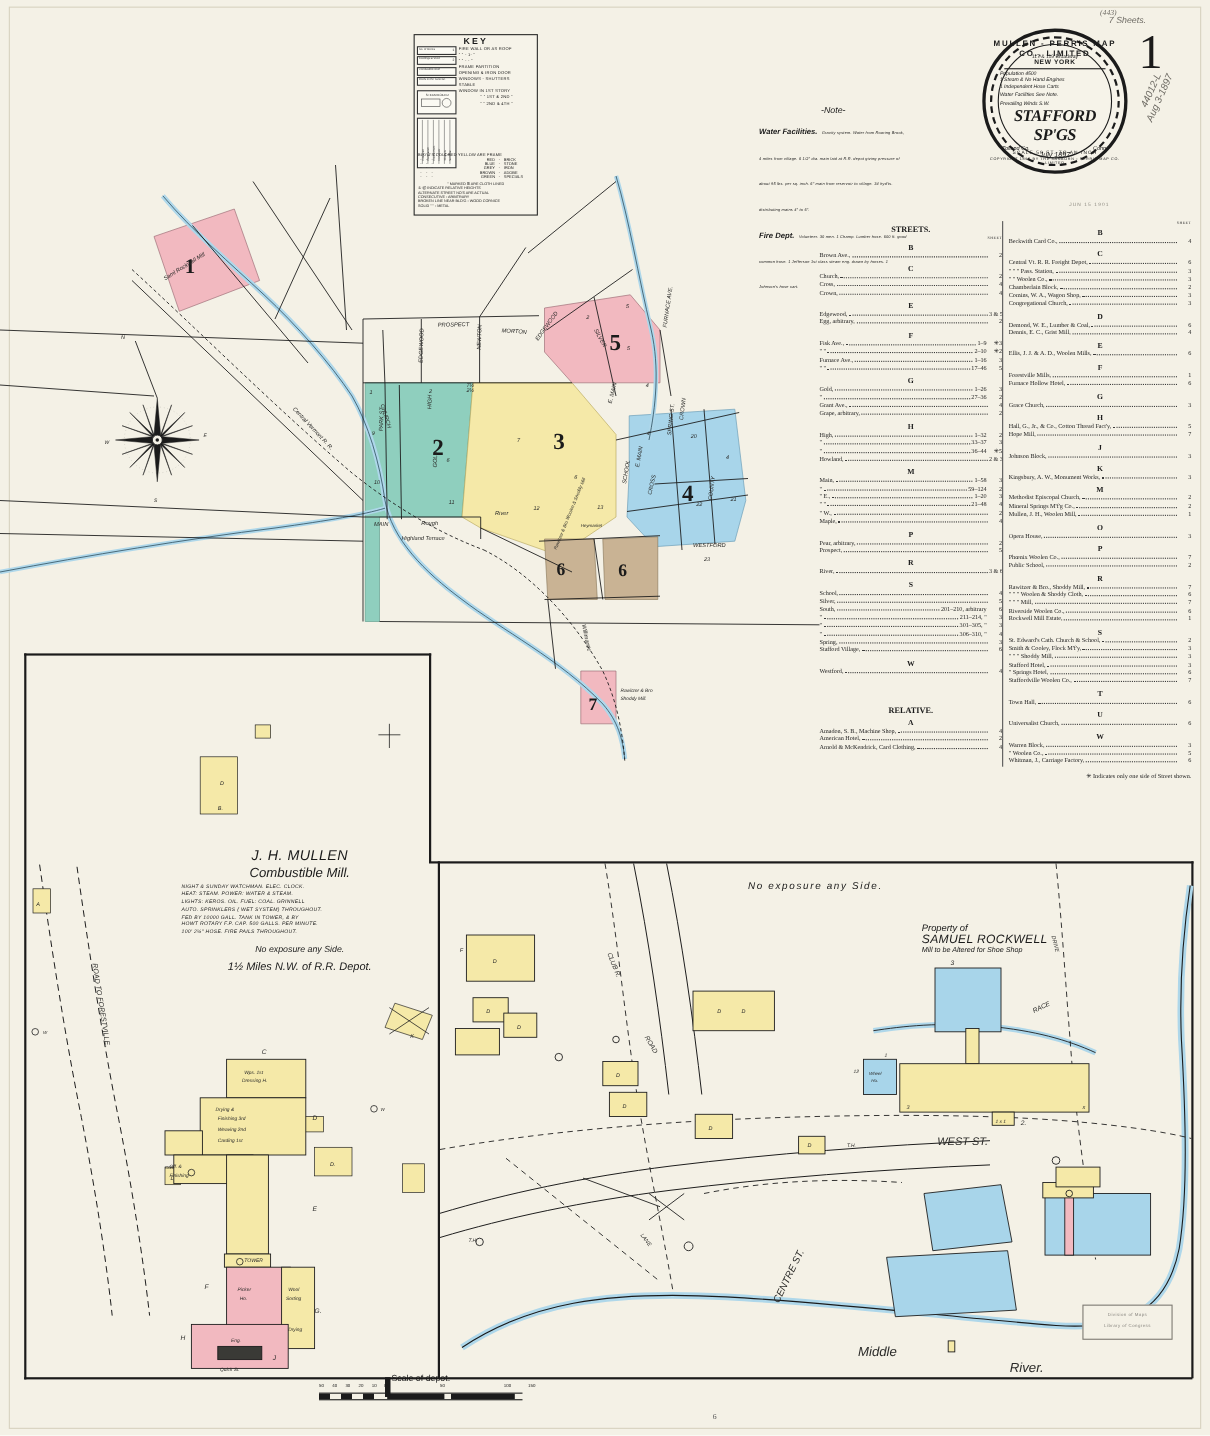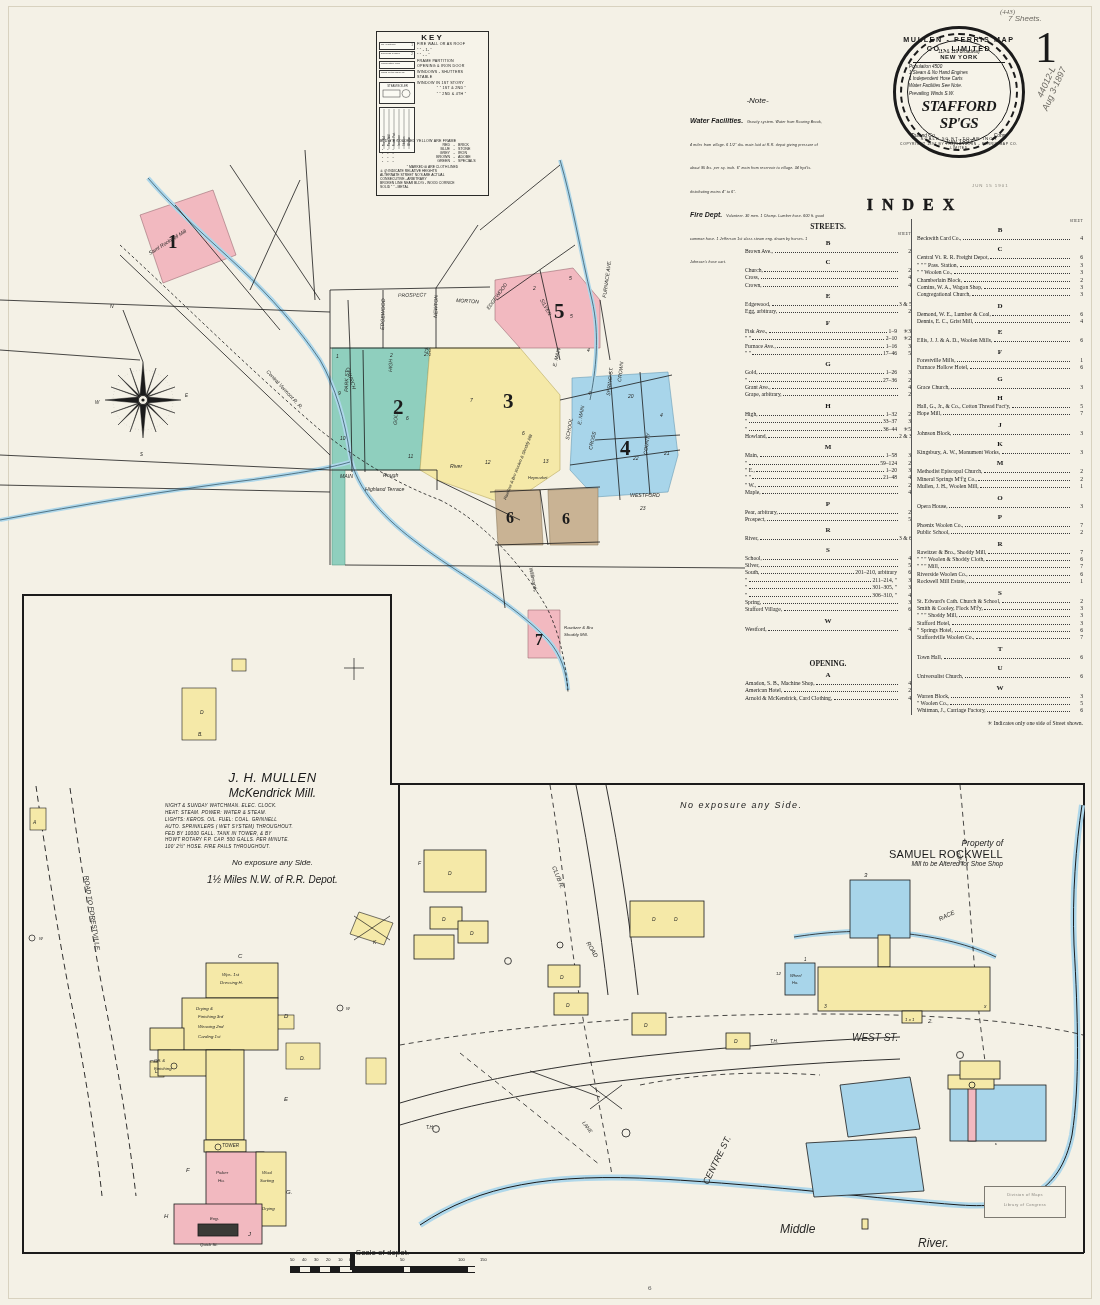--- a/index.html
+++ b/index.html
@@ -106,23 +106,23 @@
   #mullen{left:165px;top:770px;width:215px;text-align:center;}
   #mullen .m1{font-size:13px;font-style:italic;font-family:"Liberation Sans",sans-serif;
               letter-spacing:.4px;}
   #mullen .m2{font-size:12px;font-style:italic;font-family:"Liberation Sans",sans-serif;
               margin-top:1px;}
   #mullen .m3{font-size:4.6px;font-style:italic;line-height:1.5;letter-spacing:.3px;
               text-align:left;margin-top:3px;font-family:"Liberation Sans",sans-serif;}
   #mullen .m4{font-size:8px;font-style:italic;margin-top:7px;font-family:"Liberation Sans",sans-serif;}
   #mullen .m5{font-size:10px;font-style:italic;margin-top:7px;font-family:"Liberation Sans",sans-serif;}
 
-  #rockwell{left:838px;top:838px;width:165px;text-align:right;}
+  #rockwell{left:838px;top:838px;width:165px;text-align:left;}
   #rockwell .r1{font-size:8.5px;font-style:italic;font-family:"Liberation Sans",sans-serif;}
-  #rockwell .r2{font-size:11px;font-family:"Liberation Sans",sans-serif;
+  #rockwell .r2{font-size:11px;font-style:italic;font-family:"Liberation Sans",sans-serif;
                 letter-spacing:.3px;}
   #rockwell .r3{font-size:6.5px;font-style:italic;font-family:"Liberation Sans",sans-serif;}
   #noexp2{left:680px;top:800px;font-size:9px;font-style:italic;letter-spacing:1.5px;
           font-family:"Liberation Sans",sans-serif;}
 
   
   #scalebar{left:290px;top:1248px;width:185px;}
   #scalebar .sctitle{text-align:center;font-size:8px;font-family:"Liberation Sans",sans-serif;}
   #scalebar .ticks{position:relative;height:9px;}
   #scalebar .tk{position:absolute;font-size:4px;font-family:"Liberation Sans",sans-serif;}
@@ -284,21 +284,20 @@
         <span class="cnty">Tolland Co.</span>
         <span class="cnty">Conn.</span>
       </div>
       <div class="date">July 1897</div>
     </div>
     <div class="scalearc">SCALE  50 FT. TO AN INCH</div>
     <div class="copyarc">COPYRIGHT 1897 BY THE SANBORN - PERRIS MAP CO. LIMITED</div>
   </div>
 
   <div class="abs" id="index">
-    <div class="idxtitle">INDEX</div>
     <div class="cols">
 
       <div class="col">
         <div class="sechead">STREETS.</div>
         <div class="colhdr">SHEET</div>
         <div id="streets-list">
             <div class="lhead">B</div>
             <div class="row">
               <span class="nm">Brown Ave.,</span>
               <span class="dots"></span>
@@ -501,21 +500,21 @@
               <span class="pg">6</span>
             </div>
             <div class="lhead">W</div>
             <div class="row">
               <span class="nm">Westford,</span>
               <span class="dots"></span>
               <span class="pg">4</span>
             </div>
           </div>
 
-        <div class="sechead" style="margin-top:26px">OPENING.</div>
+        <div class="sechead" style="margin-top:26px">RELATIVE.</div>
         <div id="specials-left-list">
             <div class="lhead">A</div>
             <div class="row">
               <span class="nm">Amadon, S. B., Machine Shop,</span>
               <span class="dots"></span>
               <span class="pg">4</span>
             </div>
             <div class="row">
               <span class="nm">American Hotel,</span>
               <span class="dots"></span>
@@ -998,21 +997,21 @@
       <circle cx="10" cy="342" r="3"></circle>
         <circle cx="318" cy="412" r="3"></circle>
     </g>
     <text class="lbl" x="17" y="344" font-size="4">W</text>
     <text class="lbl" x="324" y="414" font-size="4">W</text>
     <rect x="344" y="462" width="20" height="26" fill="#f5e9a8" stroke="#1b1b1b" stroke-width=".6"></rect>
   </svg>
 
   <div class="abs" id="mullen">
     <div class="m1">J. H. MULLEN</div>
-    <div class="m2">McKendrick Mill.</div>
+    <div class="m2">Combustible Mill.</div>
     <div class="m3" style="white-space:pre-line">NIGHT &amp; SUNDAY WATCHMAN.  ELEC. CLOCK.
 HEAT: STEAM.  POWER: WATER &amp; STEAM.
 LIGHTS: KEROS. OIL.  FUEL: COAL.  GRINNELL
 AUTO. SPRINKLERS ( WET SYSTEM) THROUGHOUT.
 FED BY 10000 GALL. TANK IN TOWER, &amp; BY
 HOWT ROTARY F.P. CAP. 500 GALLS. PER MINUTE.
 100' 2½" HOSE.   FIRE PAILS THROUGHOUT.</div>
     <div class="m4">No exposure any Side.</div>
     <div class="m5">1½ Miles N.W. of R.R. Depot.</div>
   </div>

